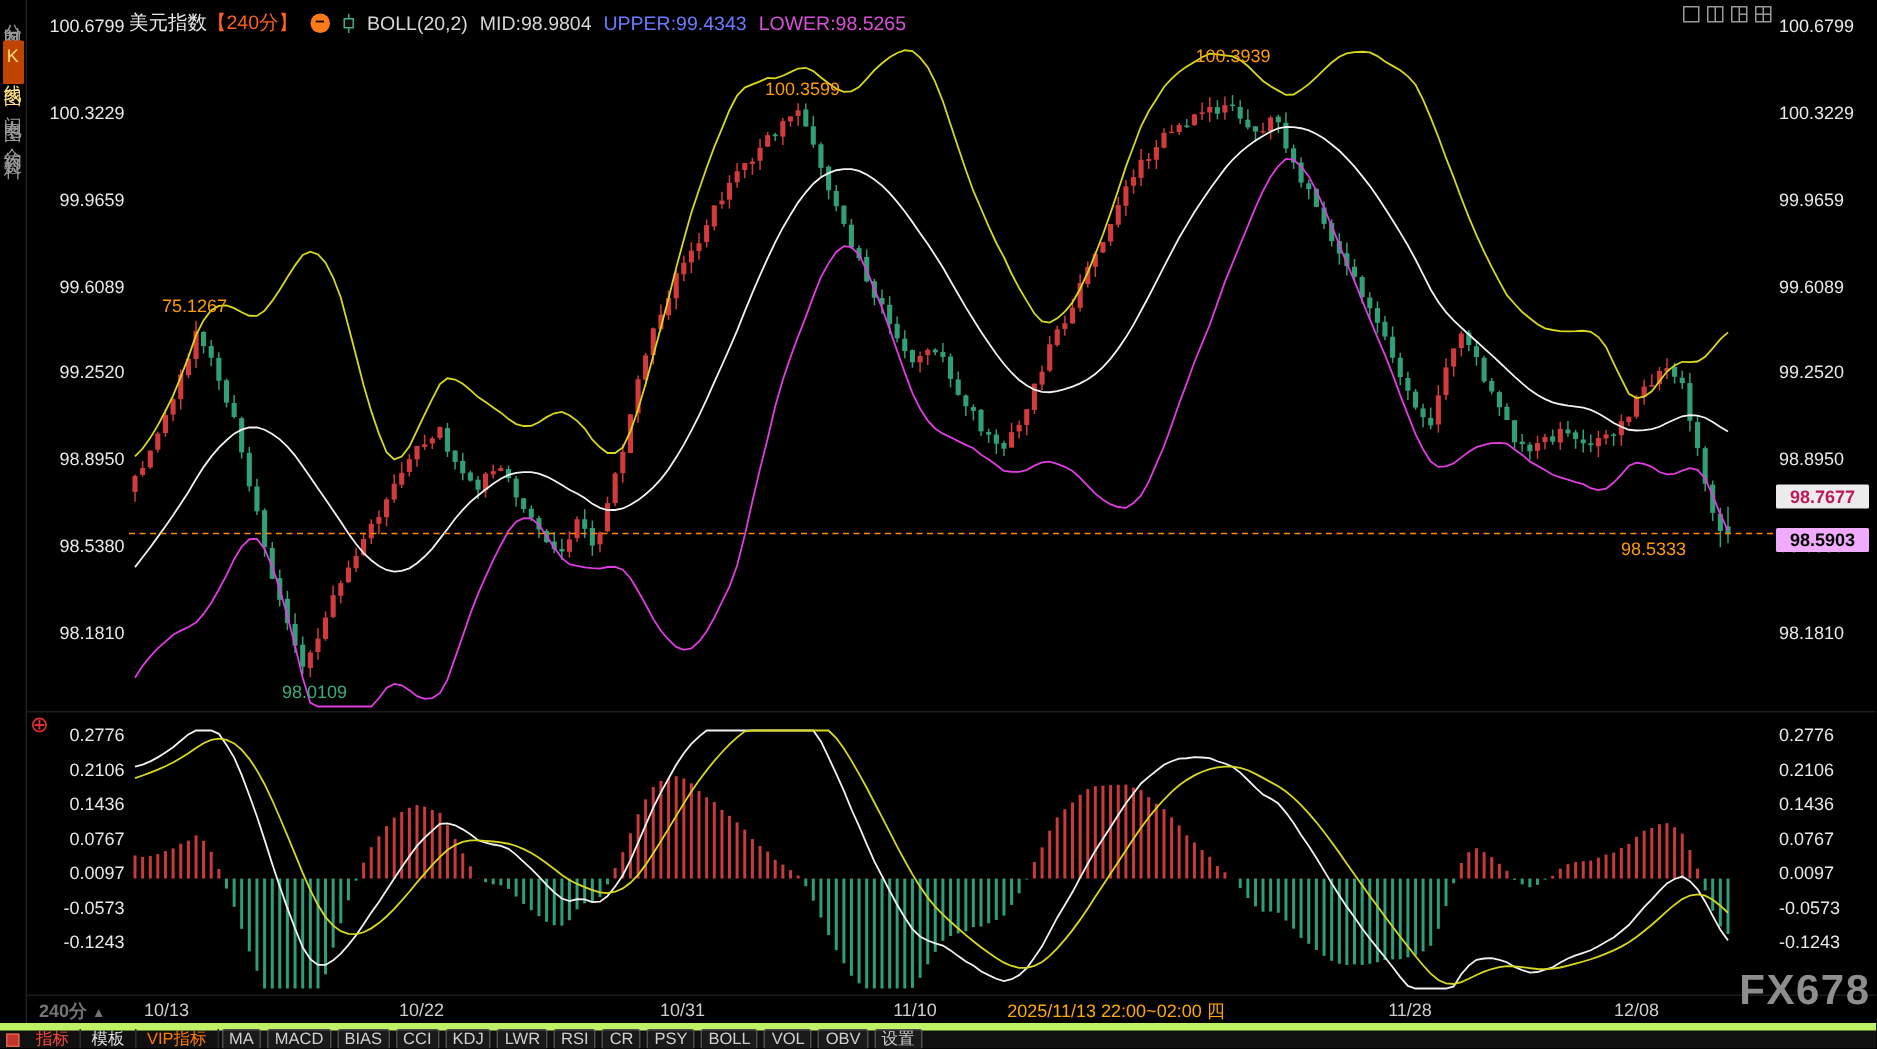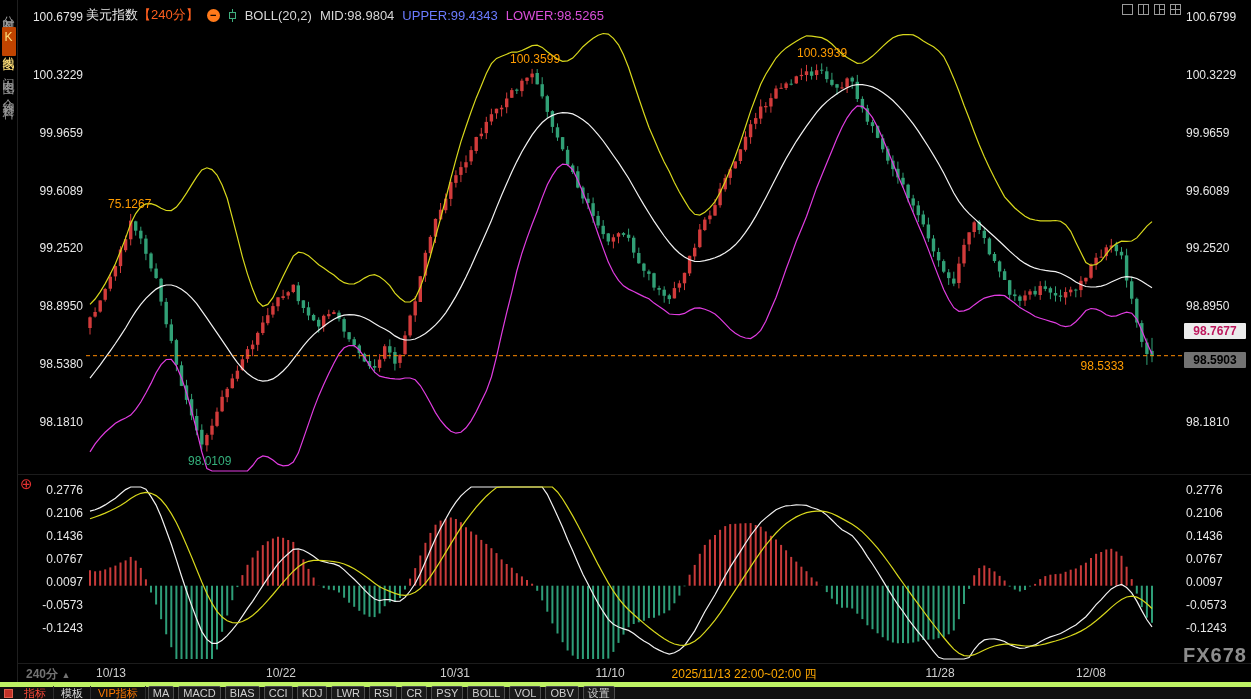--- a/index.html
+++ b/index.html
@@ -28,37 +28,37 @@
   .layout-icons{position:absolute;right:69px;top:3px;display:flex;gap:3px;z-index:6}
   .layout-icons .lic{width:13px;height:13px;cursor:pointer}
   
   .axlbl{position:absolute;font-size:12px;color:#e8e8e8;line-height:14px;z-index:4}
   .ax-l{left:28px;width:55px;text-align:right}
   .ax-r{left:1186px;width:62px;text-align:left}
   
   .badge{position:absolute;left:1184px;width:62px;font-size:12px;text-align:center;padding:1px 0;
          border-radius:1px;z-index:6;font-weight:bold}
   .badge.wh{background:#ececec;color:#be185d}
-  .badge.or{background:#737373;color:#000}
+  .badge.or{background:#f0abfc;color:#000}
   
   .ann{position:absolute;font-size:12px;z-index:5;white-space:nowrap}
   
   .macd-header{position:absolute;left:88px;top:477px;display:flex;gap:10px;font-size:12px;z-index:5;white-space:nowrap}
   .m-t,.m-d{color:#e2e2e2}
   .m-e{color:#d8d81c}
   .m-m{color:#e04ae0}
   .target-icon{position:absolute;left:20px;top:476px;color:#e03030;font-size:15px;line-height:15px;cursor:pointer;z-index:5}
   
   .xaxis{position:absolute;left:0;top:665px;width:1251px;height:16px;font-size:12px;z-index:5}
   .period-sel{position:absolute;left:26px;top:1px;color:#737373;cursor:pointer;font-weight:bold}
   .period-sel .arr{font-size:9px}
   .xtick{position:absolute;top:1px;transform:translateX(-50%);color:#cfcfcf;white-space:nowrap}
   .xtick.hl{color:#ffa800}
   
-  .watermark{position:absolute;right:4px;top:644px;font-size:20px;font-weight:bold;color:#8d8d8d;
+  .watermark{position:absolute;right:4px;top:644px;font-size:28px;font-weight:bold;color:#8d8d8d;
              letter-spacing:1px;z-index:4}
   
   .toolbar{position:absolute;left:0;bottom:0;width:1251px;height:17px;background:#101010;
            border-top:5px solid #bef264;display:flex;align-items:center;padding-left:4px;font-size:11px;z-index:7}
   .tb-icon{display:inline-block;width:9px;height:9px;background:#c23329;border:1px solid #e0604f;margin-right:4px;cursor:pointer}
   #tbTabs,#tbBtns{display:flex;align-items:center}
   .tb-tab{padding:0 7px;border-right:1px solid #2e2e2e;cursor:pointer;line-height:15px}
   .tb-btn{border:1px solid #4d4d4d;background:#1a1a1a;color:#cfcfcf;padding:0 4px;margin:0 2px;
           border-radius:2px;line-height:12px;height:14px;cursor:pointer}
 </style>
@@ -789,21 +789,21 @@
       <div class="axlbl ax-l" style="top:621px">-0.1243</div>
       <div class="axlbl ax-r" style="top:621px">-0.1243</div>
     </div>
 
   <div class="badge wh" id="badgeWhite" style="top: 323px;">98.7677</div>
   <div class="badge or" id="badgeOrange" style="top: 352px;">98.5903</div>
 
   <div id="annots">
       <div class="ann" style="left:108px;top:197px;color:#ff9c00">75.1267</div>
       <div class="ann" style="left:510px;top:52px;color:#ff9c00">100.3599</div>
-      <div class="ann" style="left:797px;top:46px;color:#ff9c00">100.3939</div>
+      <div class="ann" style="left:797px;top:30px;color:#ff9c00">100.3939</div>
       <div class="ann" style="left:188px;top:454px;color:#35b07c">98.0109</div>
       <div class="ann" style="left:1058px;top:359px;width:66px;text-align:right;color:#ff9c00">98.5333</div>
     </div>
 
   <span class="target-icon">⊕</span>
 
 
   <div class="xaxis" id="xaxisRow">
     <span class="period-sel"><span>240分</span> <span class="arr">▲</span></span>
   <span class="xtick" style="left:111px">10/13</span>

